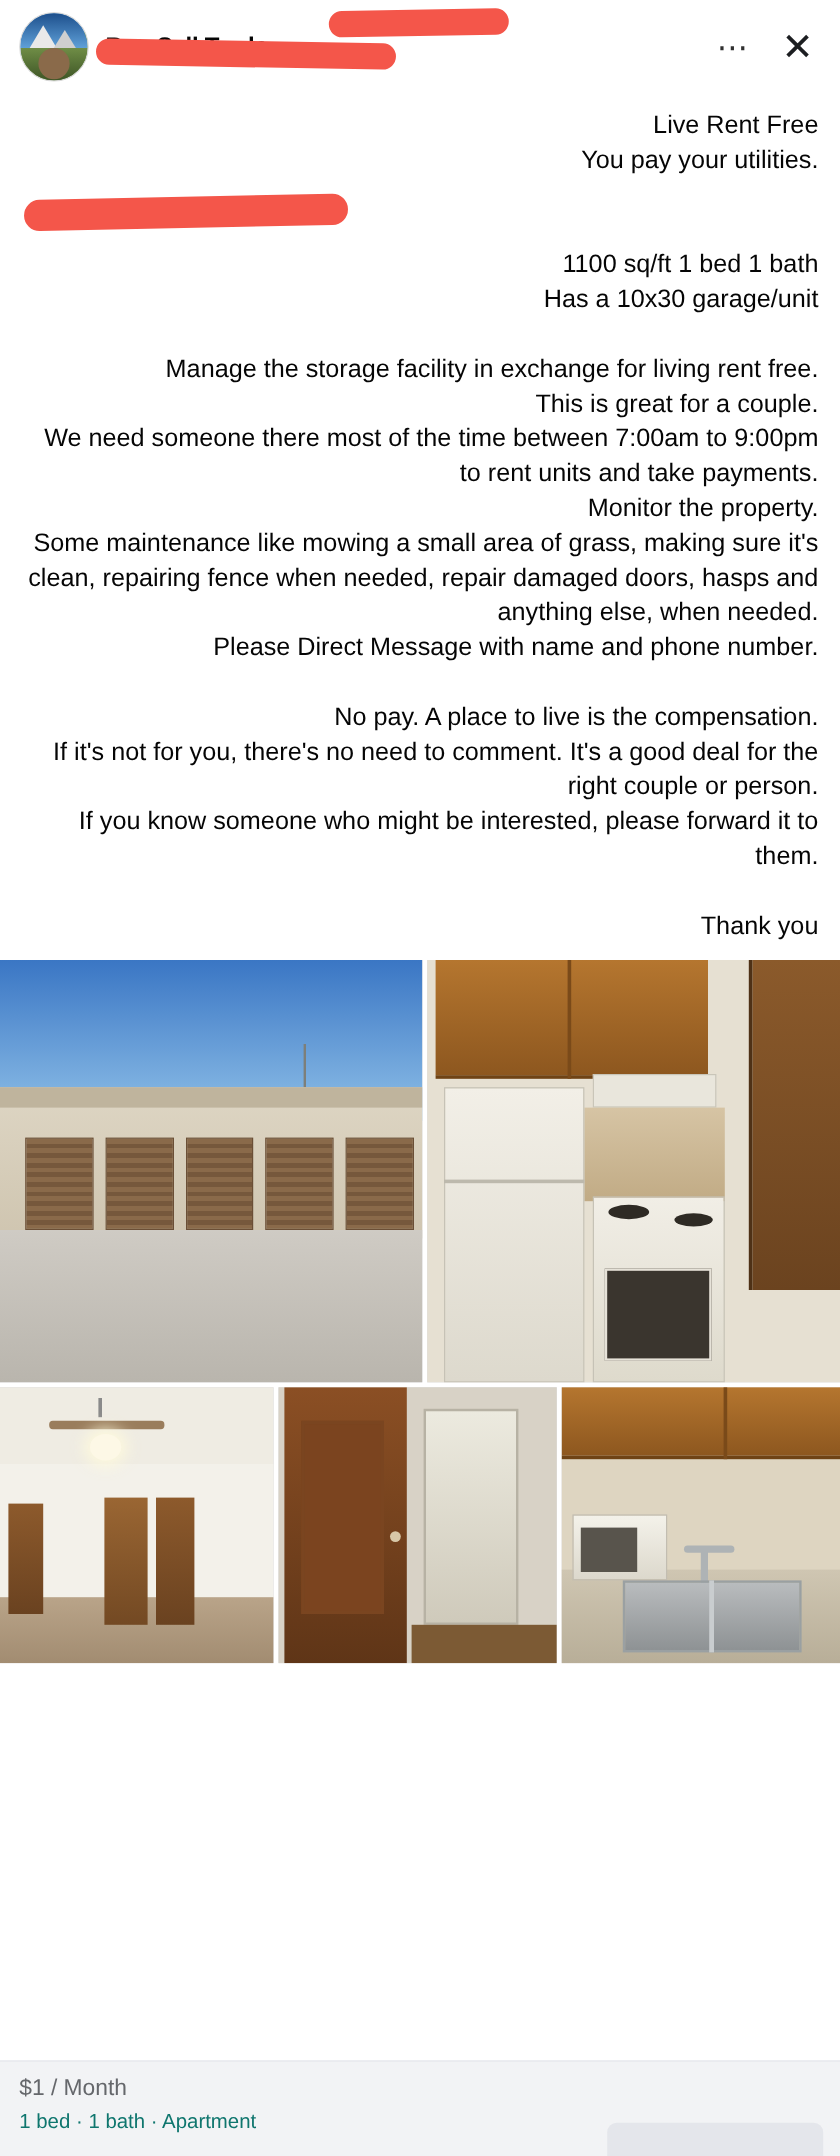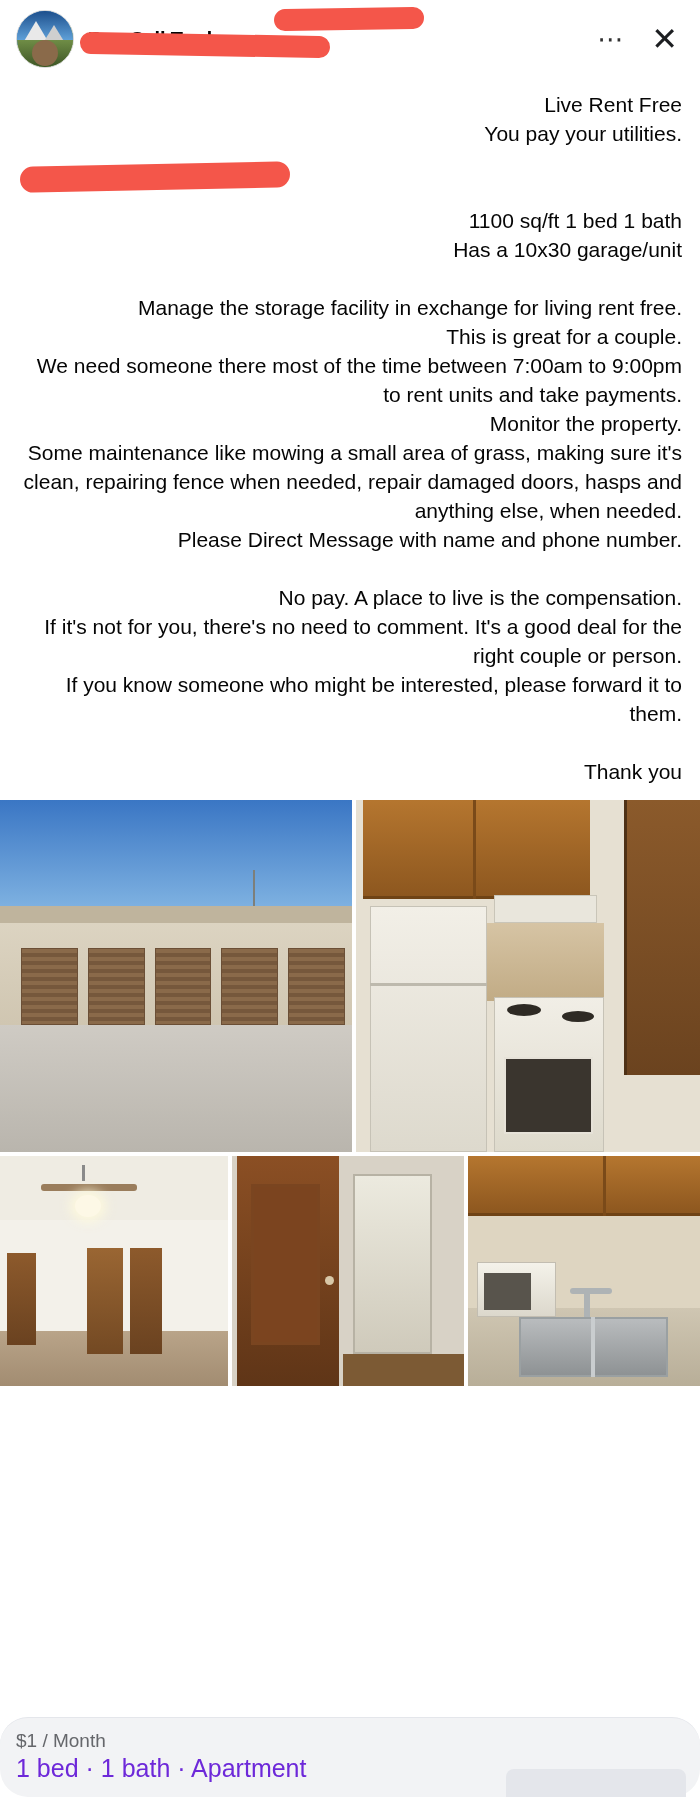--- a/index.html
+++ b/index.html
@@ -228,30 +228,29 @@
   
   .footer {
     position: absolute;
     left: 0;
     bottom: 0;
     width: 700px;
     height: 80px;
     background: #f2f3f5;
     border-top: 1px solid #e4e6eb;
     padding: 10px 16px 0 16px;
-    border-radius: 28px;
   }
   .price {
     font-size: 19px;
     color: #65676b;
     line-height: 26px;
   }
   .subtitle {
-    font-size: 25px;
-    color: #6d28d9;
+    font-size: 17px;
+    color: #0f766e;
     line-height: 28px;
   }
   .footer-btn {
     position: absolute;
     right: 14px;
     bottom: 0;
     width: 180px;
     height: 28px;
     background: #e4e6eb;
     border-radius: 8px 8px 0 0;

